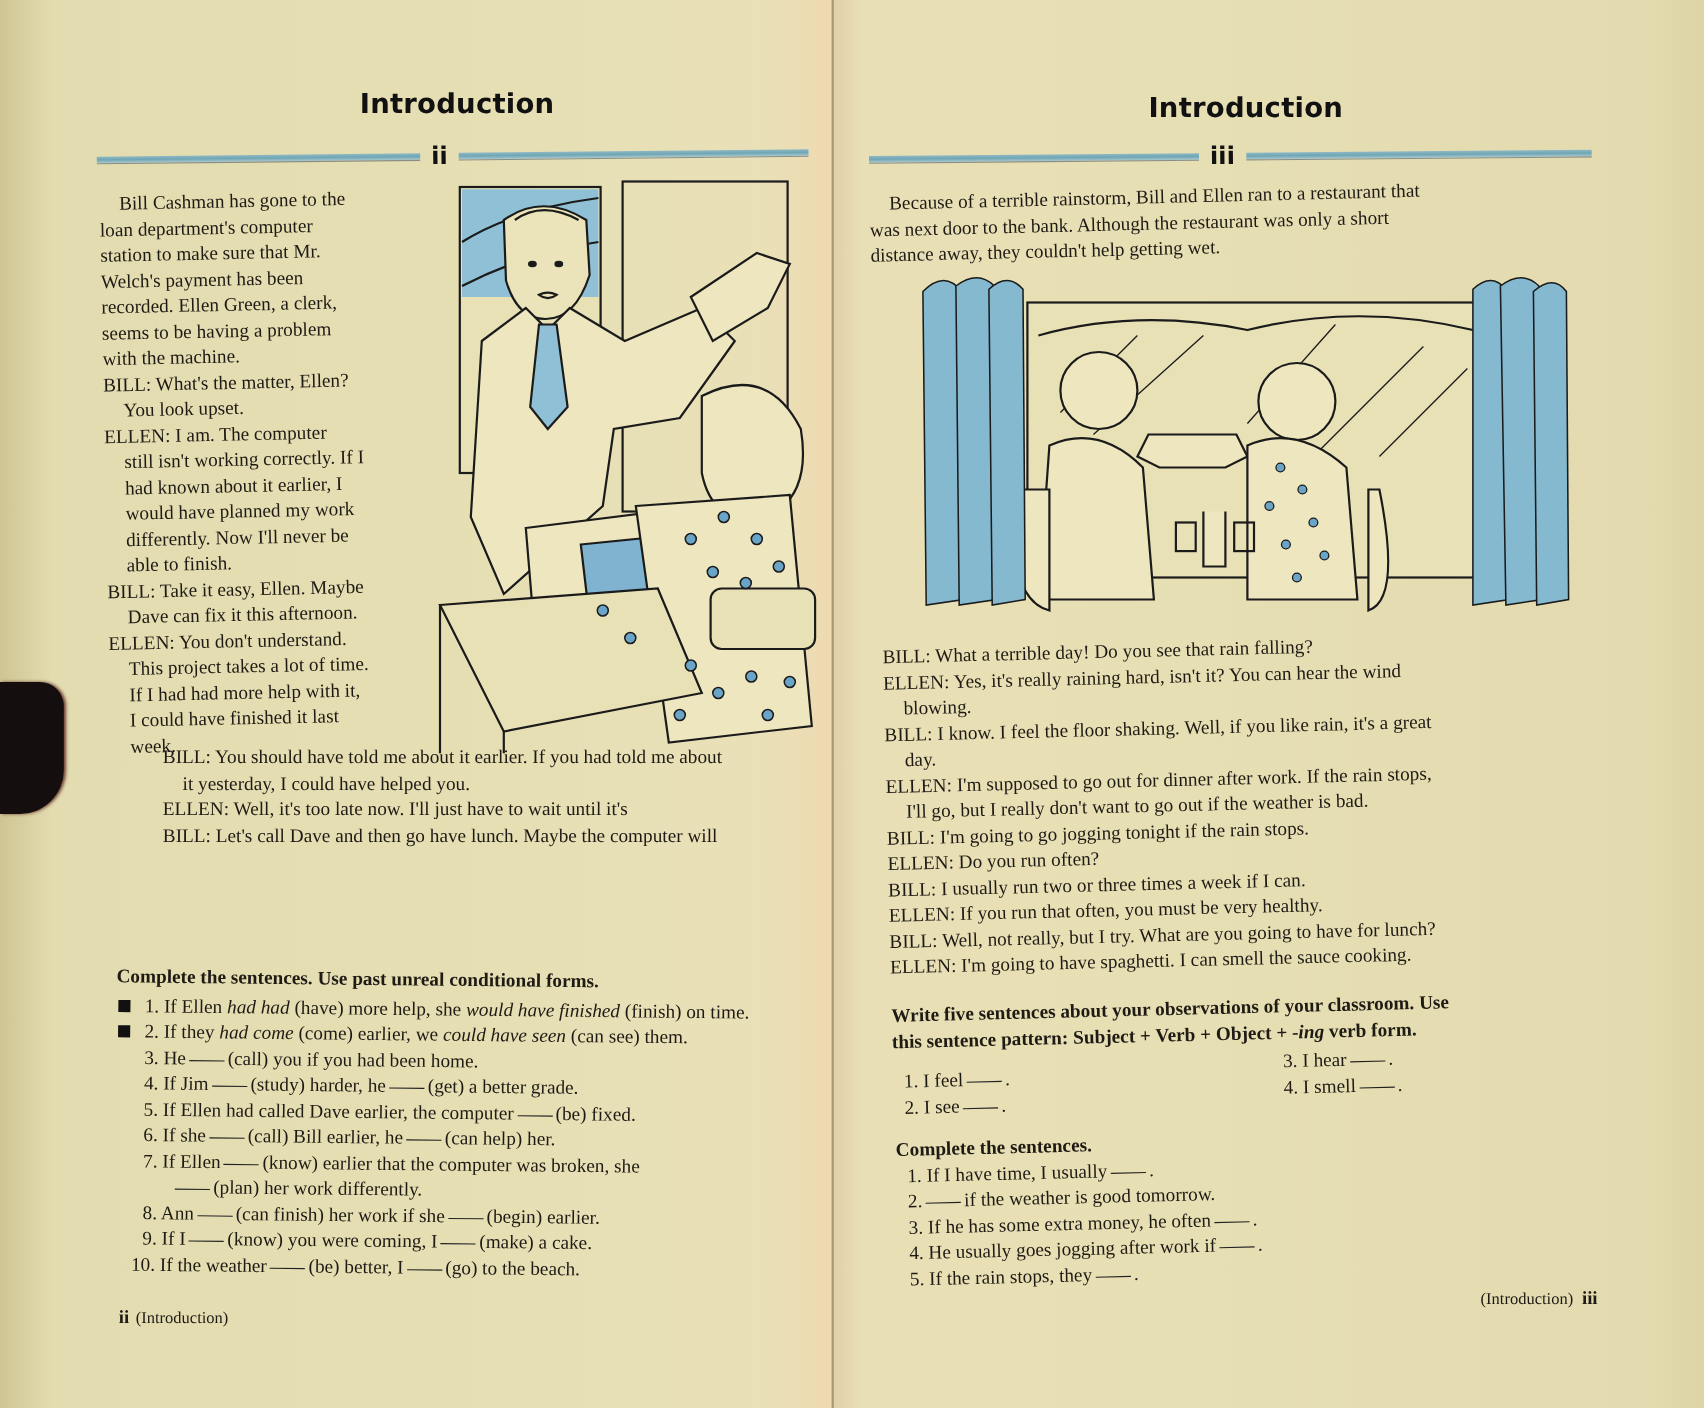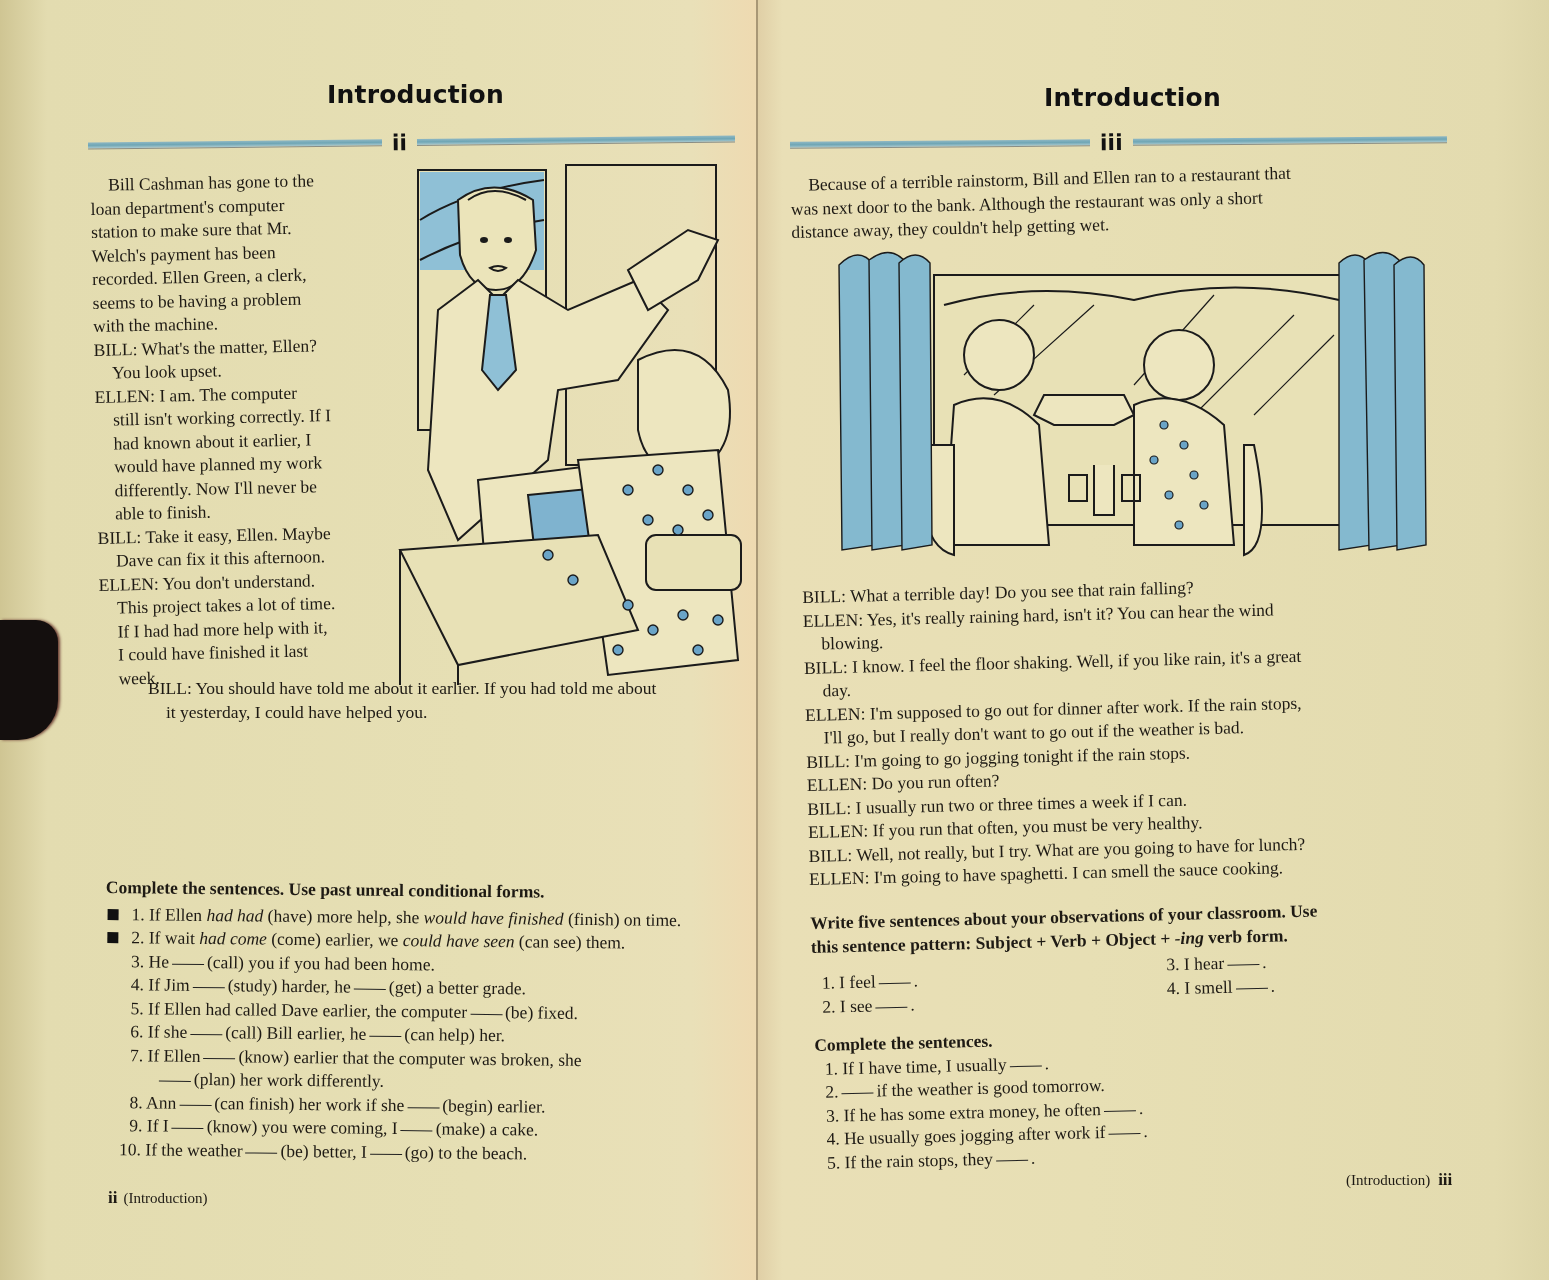--- a/index.html
+++ b/index.html
@@ -113,30 +113,32 @@
           <circle cx="320" cy="460" r="5"></circle>
       </g>
     </svg>
 
     <div class="text" style="left:103px;top:677px;width:650px;margin-left:45px;">
       <div>
         <p class="line"><span>BILL:</span> <span>You should have told me about it earlier.  If you had told me about</span></p>
         <p class="line" style="padding-left:18px;">it yesterday, I could have helped you.</p>
       </div>
       <div>
-      </div>
-      <div>
+        <p class="line"><span>ELLEN:</span> <span>Well, it's too late now.  I'll just have to wait until it's</span></p>
+      </div>
+      <div>
+        <p class="line"><span>BILL:</span> <span>Let's call Dave and then go have lunch.  Maybe the computer will</span></p>
       </div>
     </div>
 
     <div class="text" style="left:106px;top:876px;width:650px;transform:rotate(0.6deg);transform-origin:left top;">
       <p class="ex-title">Complete the sentences.  Use past unreal conditional forms.</p>
       <div style="padding-left:26px;">
         <p class="ex-item"><span class="bullet"></span><span>1.</span> <span>If Ellen </span><span class="it">had had</span><span> (have) more help, she </span><span class="it">would have finished</span><span> (finish) on time.</span></p>
-        <p class="ex-item"><span class="bullet"></span><span>2.</span> <span>If wait </span><span class="it">had come</span><span> (come) earlier, we </span><span class="it">could have seen</span><span> (can see) them.</span></p>
+        <p class="ex-item"><span class="bullet"></span><span>2.</span> <span>If they </span><span class="it">had come</span><span> (come) earlier, we </span><span class="it">could have seen</span><span> (can see) them.</span></p>
         <p class="ex-item"><span>3.</span> <span>He</span><span class="blank"></span><span>(call) you if you had been home.</span></p>
         <p class="ex-item"><span>4.</span> <span>If Jim</span><span class="blank"></span><span>(study) harder, he</span><span class="blank"></span><span>(get) a better grade.</span></p>
         <p class="ex-item"><span>5.</span> <span>If Ellen had called Dave earlier, the computer</span><span class="blank"></span><span>(be) fixed.</span></p>
         <p class="ex-item"><span>6.</span> <span>If she</span><span class="blank"></span><span>(call) Bill earlier, he</span><span class="blank"></span><span>(can help) her.</span></p>
         <p class="ex-item"><span>7.</span> <span>If Ellen</span><span class="blank"></span><span>(know) earlier that the computer was broken, she</span><br><span class="blank"></span><span>(plan) her work differently.</span></p>
         <p class="ex-item"><span>8.</span> <span>Ann</span><span class="blank"></span><span>(can finish) her work if she</span><span class="blank"></span><span>(begin) earlier.</span></p>
         <p class="ex-item"><span>9.</span> <span>If I</span><span class="blank"></span><span>(know) you were coming, I</span><span class="blank"></span><span>(make) a cake.</span></p>
         <p class="ex-item" style="margin-left:-10px;"><span>10.</span> <span>If the weather</span><span class="blank"></span><span>(be) better, I</span><span class="blank"></span><span>(go) to the beach.</span></p>
       </div>
     </div>

